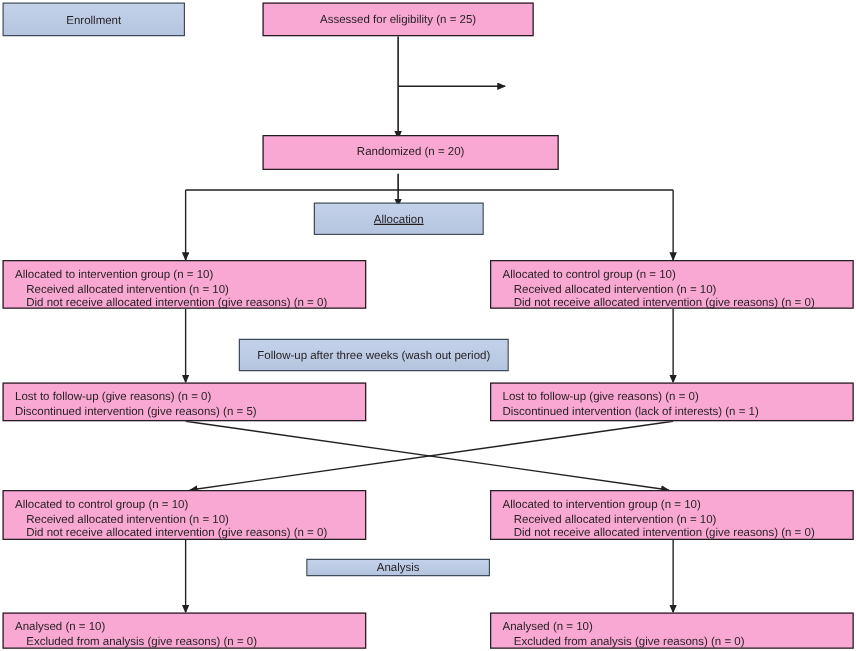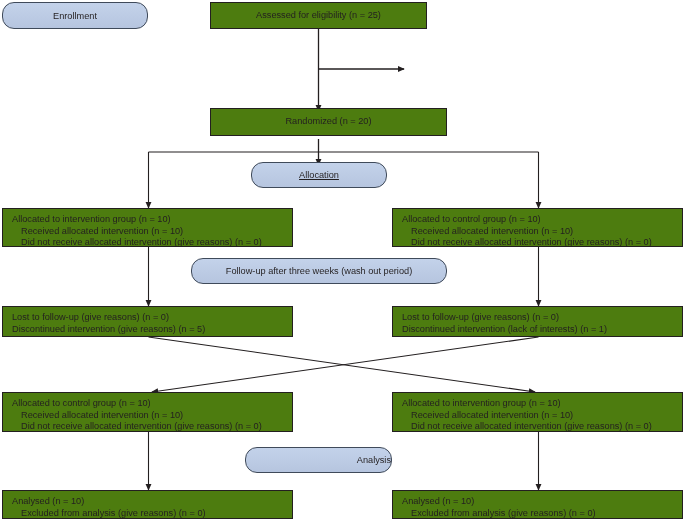--- a/index.html
+++ b/index.html
@@ -12,39 +12,39 @@
     width: 685px;
     height: 521px;
     background: #ffffff;
     font-family: "Liberation Sans", sans-serif;
     overflow: hidden;
   }
   .node {
     position: absolute;
     box-sizing: border-box;
     border: 1px solid #231f20;
-    background: #4d7c0f;
+    background: #f9a8d4;
     font-size: 9.2px;
     color: #231f20;
     line-height: 11.6px;
   }
   .node.centered {
     display: flex;
     align-items: center;
     justify-content: center;
     text-align: center;
   }
   .node.listbox {
     padding: 5px 0 0 9px;
   }
   .banner {
     position: absolute;
     box-sizing: border-box;
     border: 1px solid #3f4a5a;
-    border-radius: 12px;
+    border-radius: 0;
     background: linear-gradient(to bottom, #c3d2ea 0%, #bccbe4 55%, #b6c5df 100%);
     display: flex;
     align-items: center;
     justify-content: center;
     text-align: center;
     font-size: 9.2px;
     color: #231f20;
   }
   svg.edges {
     position: absolute;
@@ -111,21 +111,21 @@
     <span class="txt-line indent1">Received allocated intervention (n = 10)</span>
     <span class="txt-line indent1">Did not receive allocated intervention (give reasons) (n = 0)</span>
   </div>
 
   <div class="node listbox" style="left:392px; top:208px; width:291px; height:39px;">
     <span class="txt-line">Allocated to control group (n = 10)</span>
     <span class="txt-line indent1">Received allocated intervention (n = 10)</span>
     <span class="txt-line indent1">Did not receive allocated intervention (give reasons) (n = 0)</span>
   </div>
 
-  <div class="banner" style="left:191px; top:258px; width:256px; height:26px;">
+  <div class="banner" style="left:191px; top:271px; width:216px; height:26px;">
     <span>Follow-up after three weeks (wash out period)</span>
   </div>
 
   <div class="node listbox" style="left:2px; top:306px; width:291px; height:31px;">
     <span class="txt-line">Lost to follow-up (give reasons) (n = 0)</span>
     <span class="txt-line">Discontinued intervention (give reasons) (n = 5)</span>
   </div>
 
   <div class="node listbox" style="left:392px; top:306px; width:291px; height:31px;">
     <span class="txt-line">Lost to follow-up (give reasons) (n = 0)</span>
@@ -137,21 +137,21 @@
     <span class="txt-line indent1">Received allocated intervention (n = 10)</span>
     <span class="txt-line indent1">Did not receive allocated intervention (give reasons) (n = 0)</span>
   </div>
 
   <div class="node listbox" style="left:392px; top:392px; width:291px; height:40px;">
     <span class="txt-line">Allocated to intervention group (n = 10)</span>
     <span class="txt-line indent1">Received allocated intervention (n = 10)</span>
     <span class="txt-line indent1">Did not receive allocated intervention (give reasons) (n = 0)</span>
   </div>
 
-  <div class="banner" style="left:245px; top:447px; width:147px; height:26px;justify-content:flex-end;">
+  <div class="banner" style="left:245px; top:447px; width:147px; height:14px;">
     <span>Analysis</span>
   </div>
 
   <div class="node listbox" style="left:2px; top:490px; width:291px; height:29px;">
     <span class="txt-line">Analysed (n = 10)</span>
     <span class="txt-line indent1">Excluded from analysis (give reasons) (n = 0)</span>
   </div>
 
   <div class="node listbox" style="left:392px; top:490px; width:291px; height:29px;">
     <span class="txt-line">Analysed (n = 10)</span>

